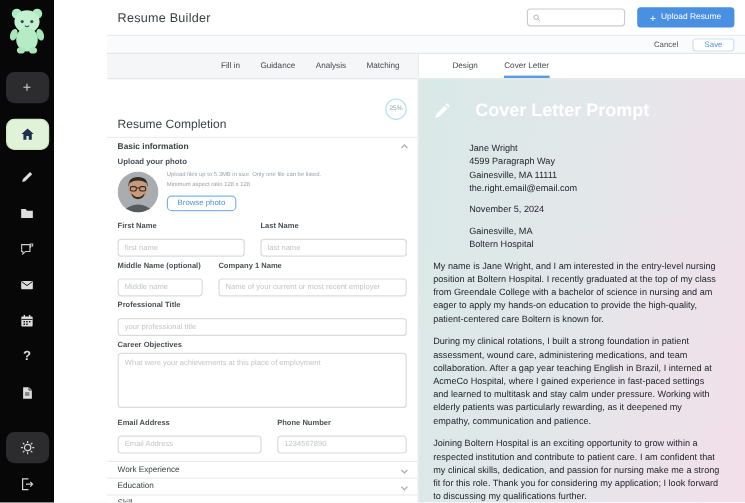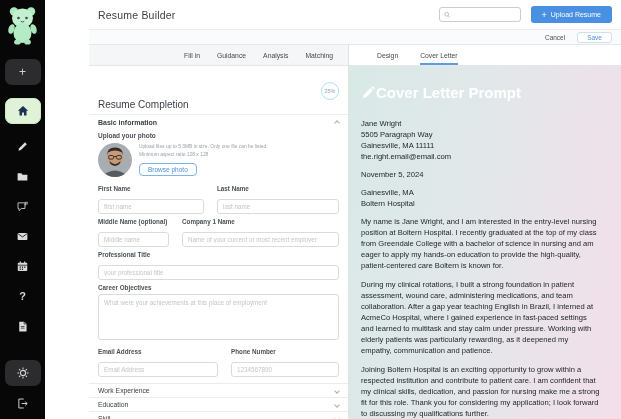--- a/index.html
+++ b/index.html
@@ -68,23 +68,23 @@
   .acc-row { height:14px; border-top:1px solid #ececec; display:flex; align-items:center; justify-content:space-between;
              padding:0 9px; font-size:6.8px; color:#3c4043; cursor:pointer; }
 
   
   .right-panel { flex:1; display:flex; flex-direction:column; overflow:hidden; background:#fff; }
   .rp-tabs { height:21px; flex:0 0 auto; background:#fff; border-bottom:1px solid #e7e7e7; display:flex; padding-left:28px; gap:22px; }
   .rp-tab { font-size:6.8px; color:#45494e; display:flex; align-items:center; cursor:pointer; border-bottom:2px solid transparent; padding-top:2px; }
   .rp-tab.active { border-bottom-color:#5b9ce0; }
   .rp-body { flex:1; padding:15px 20px 0 12px; overflow:hidden;
              background:linear-gradient(100deg,#d8e9e6 0%, #e3e7ea 48%, #f3dfe9 100%); }
-  .prompt-title { display:flex; align-items:center; gap:0; color:#fff; font-weight:bold; font-size:15px; margin:3px 0 17px; }
+  .prompt-title { display:flex; align-items:center; gap:20px; color:#fff; font-weight:bold; font-size:15px; margin:3px 0 17px; }
   .letter { font-size:7.6px; color:#23262c; line-height:1.45; max-width:300px; }
-  .letter .block { margin-bottom:7px; }
+  .letter .block { margin-bottom:7px;margin-left:30px; }
   .letter p { margin-bottom:8px; }
 </style>
 </head>
 <body>
 
 <div class="app">
 
   <nav class="sidebar">
     <div class="mascot">
       <svg width="33" height="40" viewBox="0 0 33 40">
@@ -324,21 +324,21 @@
             <svg width="15" height="15" viewBox="0 0 16 16">
               <path d="M1.8 14.2l1.1-3.6 7.3-7.3 2.5 2.5-7.3 7.3z" fill="#fff"></path>
               <path d="M11.1 2.4l1.3-1.3 2.5 2.5-1.3 1.3z" fill="#fff"></path>
             </svg>
             <span>Cover Letter Prompt</span>
           </div>
 
           <div class="letter">
             <div class="block">
               <div>Jane Wright</div>
-              <div>5505 Paragraph Way</div>
+              <div>4599 Paragraph Way</div>
               <div>Gainesville, MA 11111</div>
               <div>the.right.email@email.com</div>
             </div>
             <div class="block">November 5, 2024</div>
             <div class="block">
               <div>Gainesville, MA</div>
               <div>Boltern Hospital</div>
             </div>
             <p>My name is Jane Wright, and I am interested in the entry-level nursing position at Boltern Hospital. I recently graduated at the top of my class from Greendale College with a bachelor of science in nursing and am eager to apply my hands-on education to provide the high-quality, patient-centered care Boltern is known for.</p>
             <p>During my clinical rotations, I built a strong foundation in patient assessment, wound care, administering medications, and team collaboration. After a gap year teaching English in Brazil, I interned at AcmeCo Hospital, where I gained experience in fast-paced settings and learned to multitask and stay calm under pressure. Working with elderly patients was particularly rewarding, as it deepened my empathy, communication and patience.</p>

